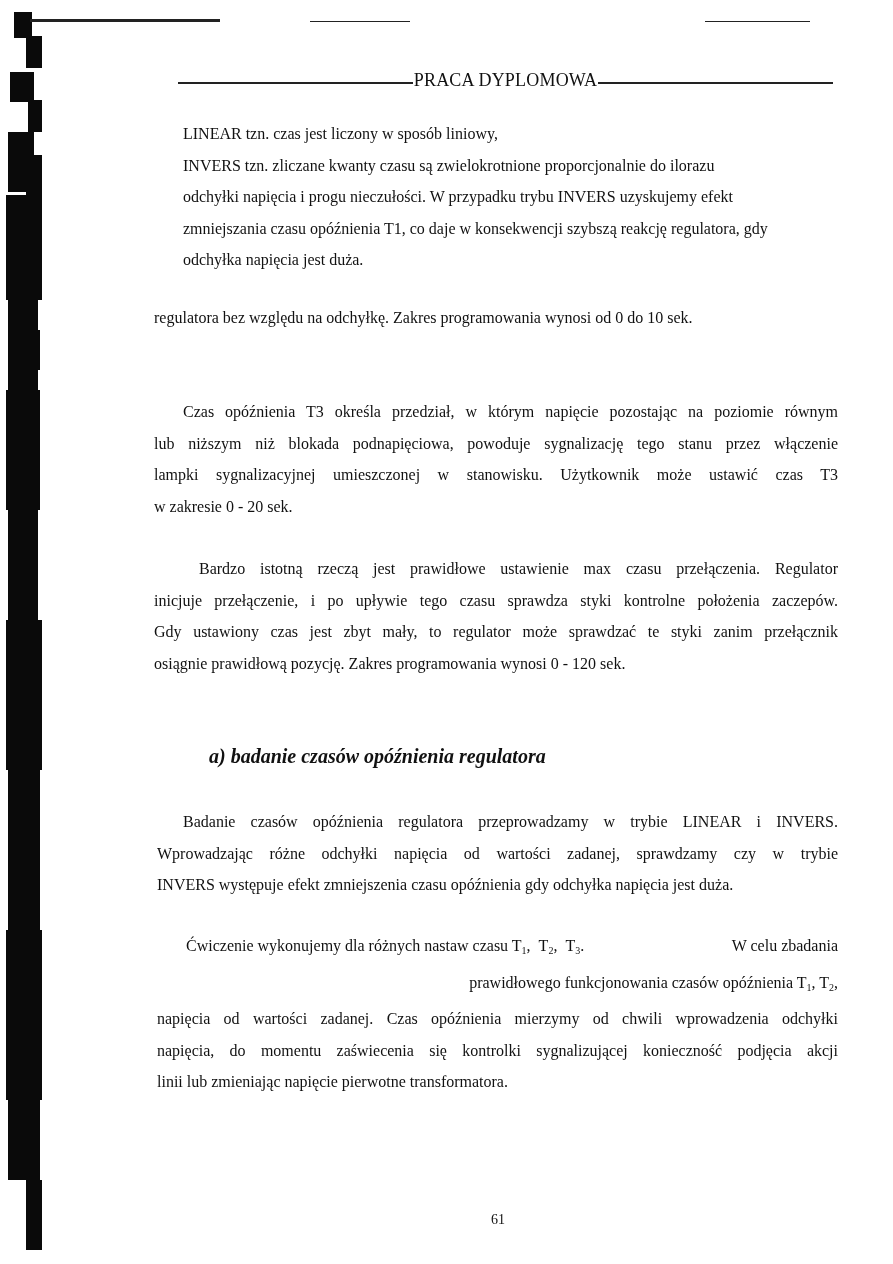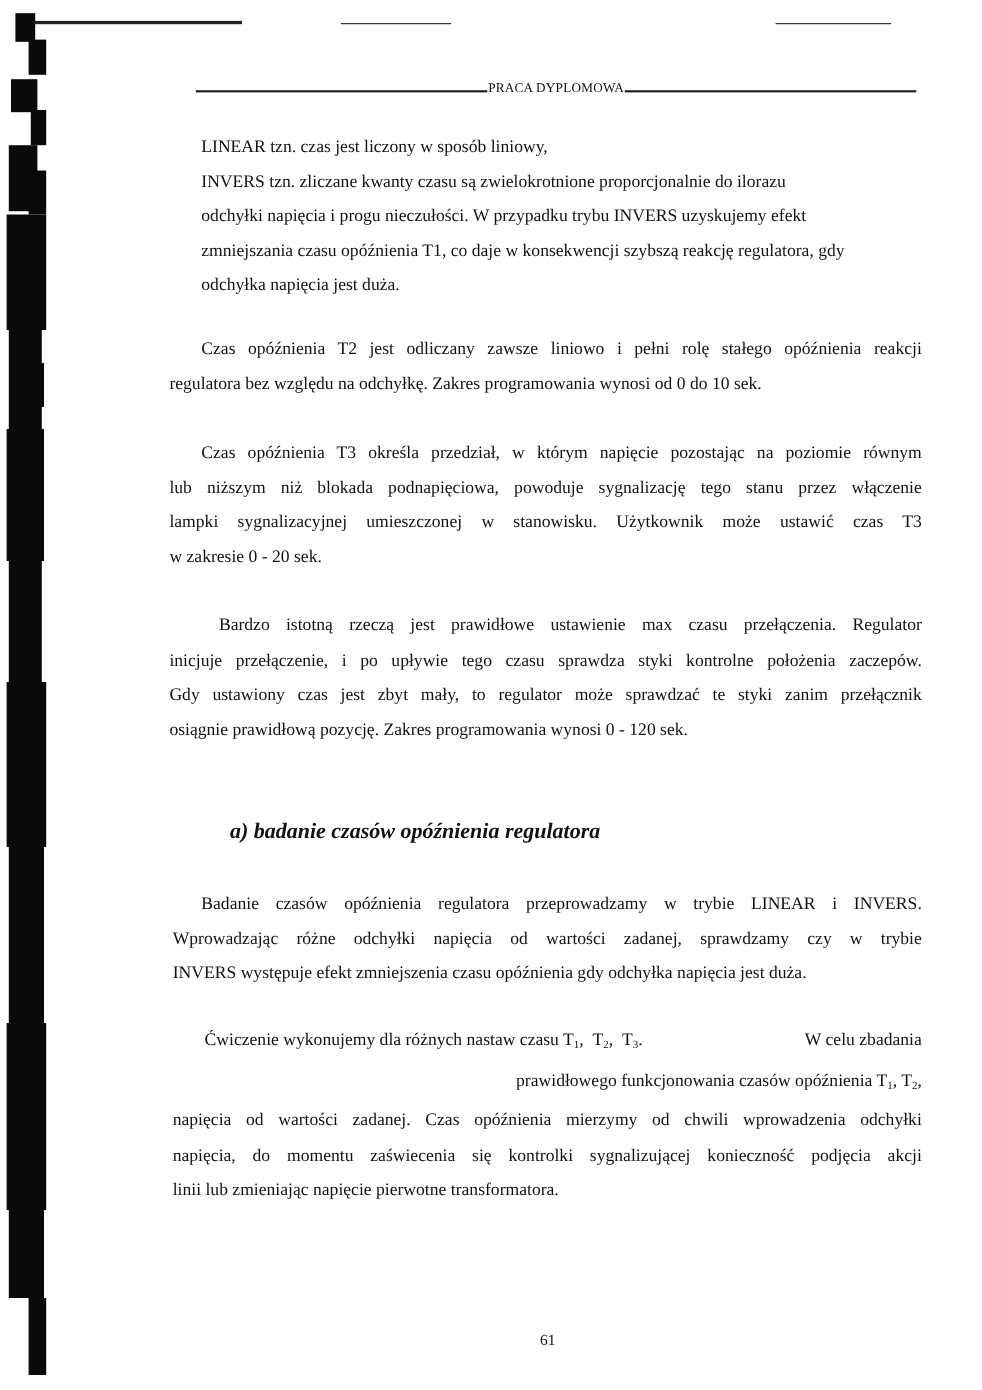--- a/index.html
+++ b/index.html
@@ -13,21 +13,21 @@
     }
     .binding .blk { position: absolute; background: #0a0a0a; }
     .topline {
       position: absolute; top: 19px; height: 2px; background: #222;
     }
     .header {
       position: absolute; top: 70px; left: 178px; width: 655px; height: 20px;
       display: flex; align-items: center;
     }
     .header .rule { flex: 1; height: 1.5px; background: #222; margin-top: 6px; }
-    .header .title { font-size: 12px; letter-spacing: 0.2px; padding: 0 1px; white-space: nowrap; }
+    .header .title { font-size: 18px; letter-spacing: 0.2px; padding: 0 1px; white-space: nowrap; }
     .para { position: absolute; font-size: 16px; line-height: 31.5px; text-align: justify; }
     .line { display: block; white-space: nowrap; }
     .justify { text-align: justify; text-align-last: justify; white-space: normal; }
     .heading { position: absolute; font-size: 20px; font-style: italic; font-weight: bold; }
     .pagenum { position: absolute; top: 1212px; left: 491px; font-size: 14px; }
     sub { font-size: 10px; vertical-align: -3px; }
   </style>
 </head>
 <body>
 
@@ -61,21 +61,20 @@
 
 <div class="para" style="left:183px;top:118px;width:655px;">
   <span class="line">LINEAR tzn. czas jest liczony w sposób liniowy,</span>
   <span class="line">INVERS tzn. zliczane kwanty czasu są zwielokrotnione proporcjonalnie do ilorazu</span>
   <span class="line">odchyłki napięcia i progu nieczułości. W przypadku trybu INVERS uzyskujemy efekt</span>
   <span class="line">zmniejszania czasu opóźnienia T1, co daje w konsekwencji szybszą reakcję regulatora, gdy</span>
   <span class="line">odchyłka napięcia jest duża.</span>
 </div>
 
 <div class="para" style="left:154px;top:302px;width:684px;">
-  <span class="line justify" style="padding-left:29px">Czas opóźnienia T2 jest odliczany zawsze liniowo i pełni rolę stałego opóźnienia reakcji</span>
   <span class="line">regulatora bez względu na odchyłkę. Zakres programowania wynosi od 0 do 10 sek.</span>
 </div>
 
 <div class="para" style="left:154px;top:396px;width:684px;">
   <span class="line justify" style="padding-left:29px">Czas opóźnienia T3 określa przedział, w którym napięcie pozostając na poziomie równym</span>
   <span class="line justify">lub niższym niż blokada podnapięciowa, powoduje sygnalizację tego stanu przez włączenie</span>
   <span class="line justify">lampki sygnalizacyjnej umieszczonej w stanowisku. Użytkownik może ustawić czas T3</span>
   <span class="line">w zakresie 0 - 20 sek.</span>
 </div>
 

